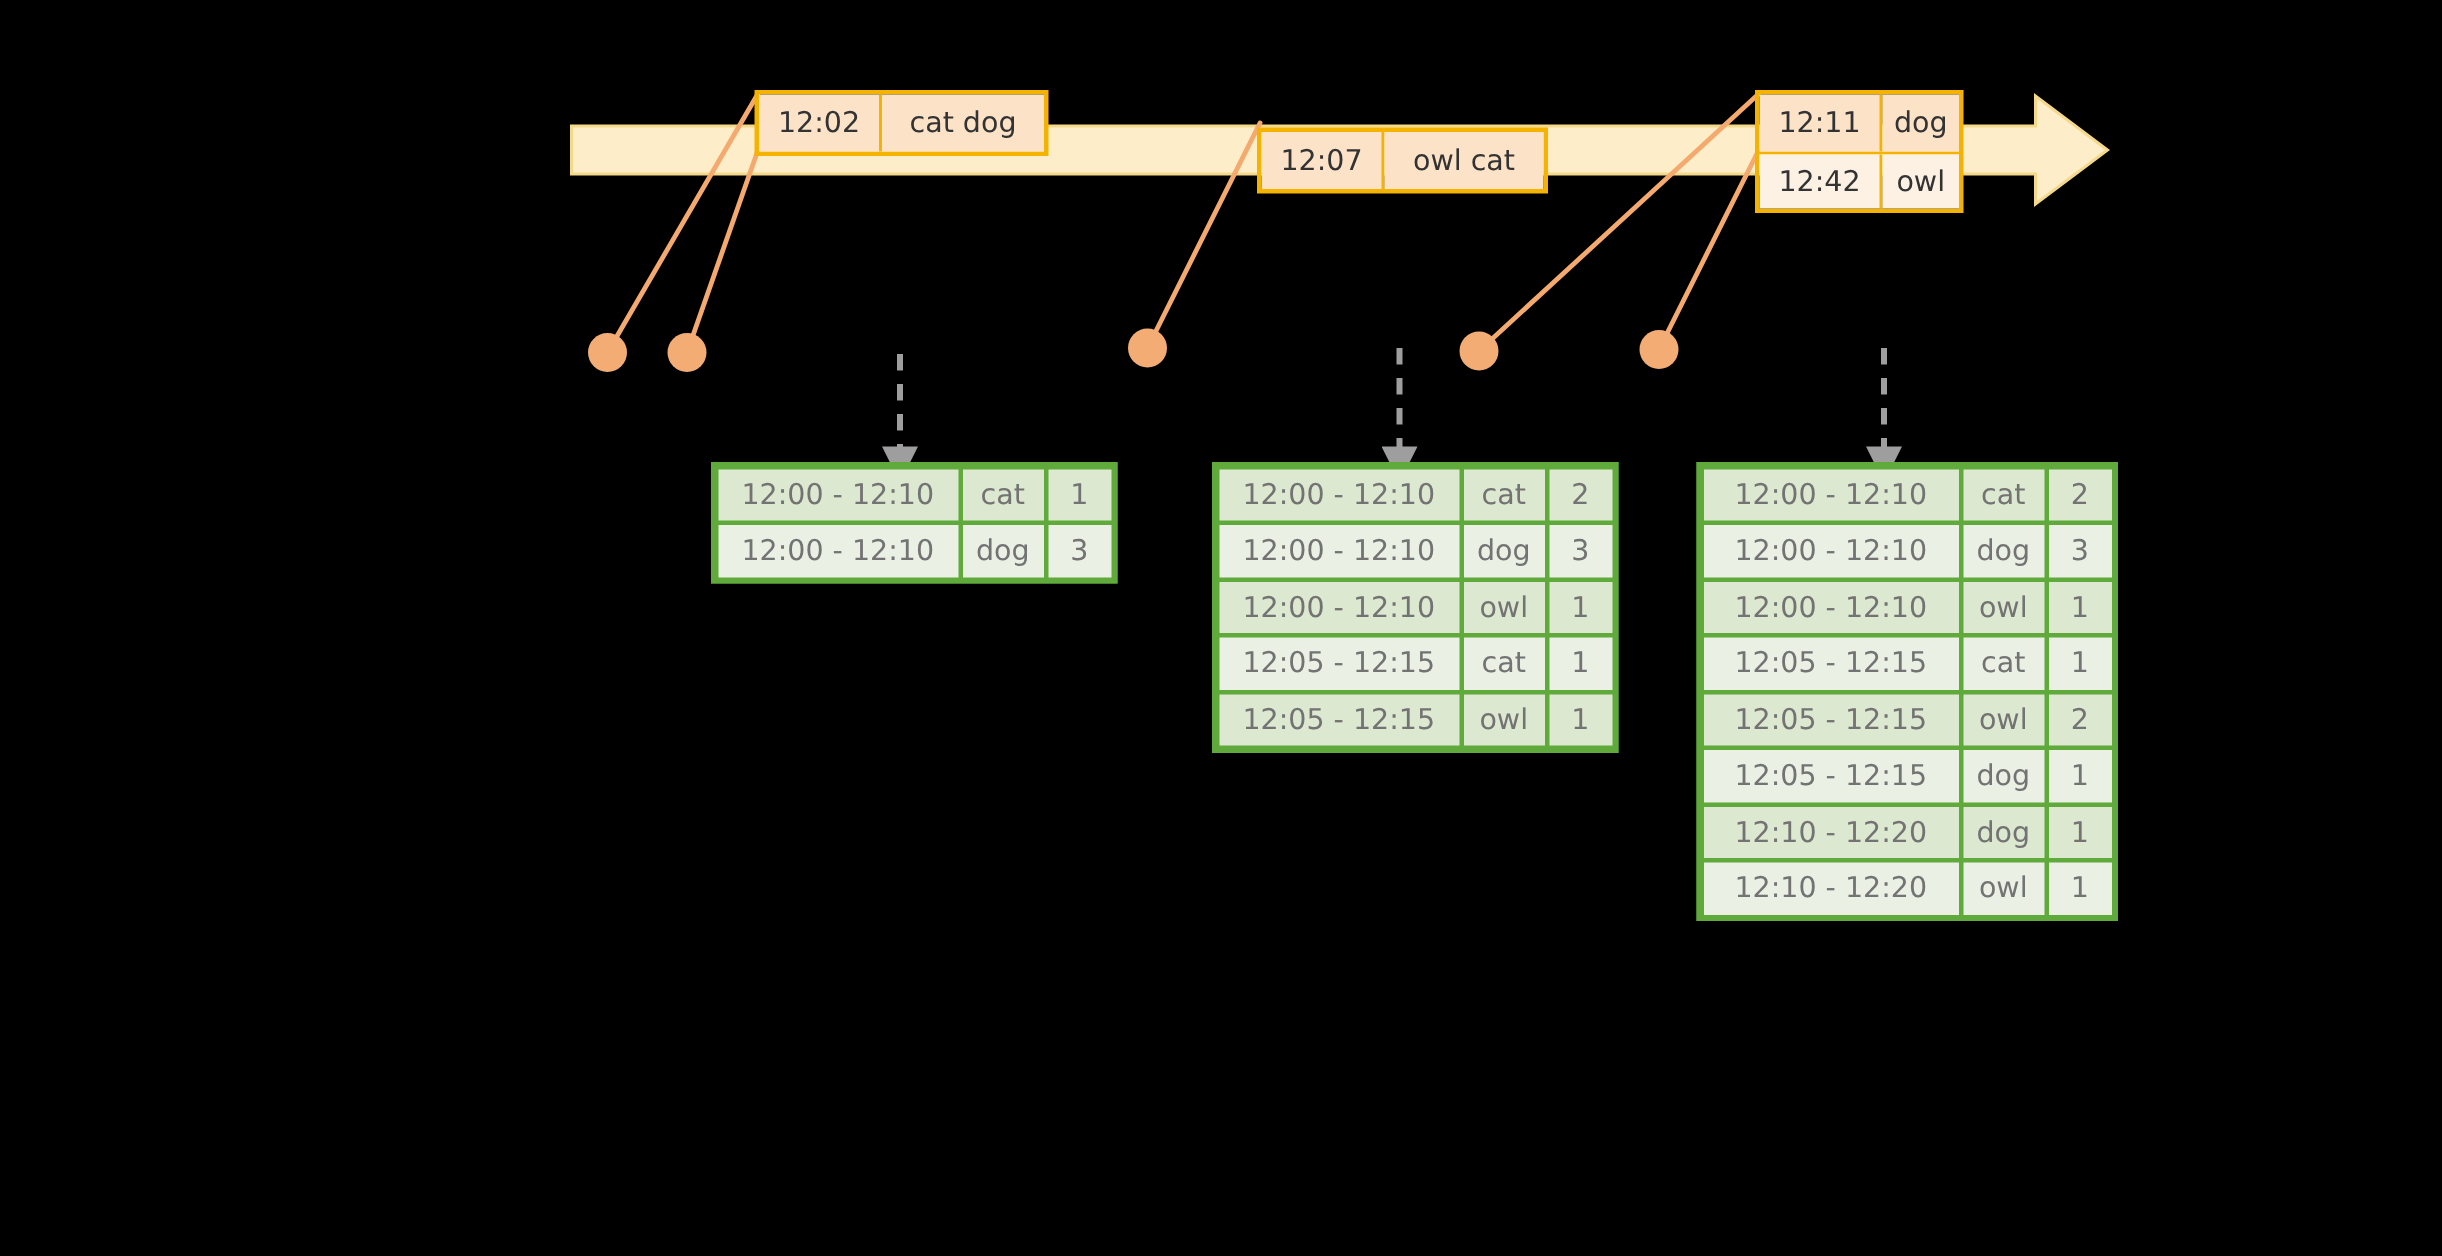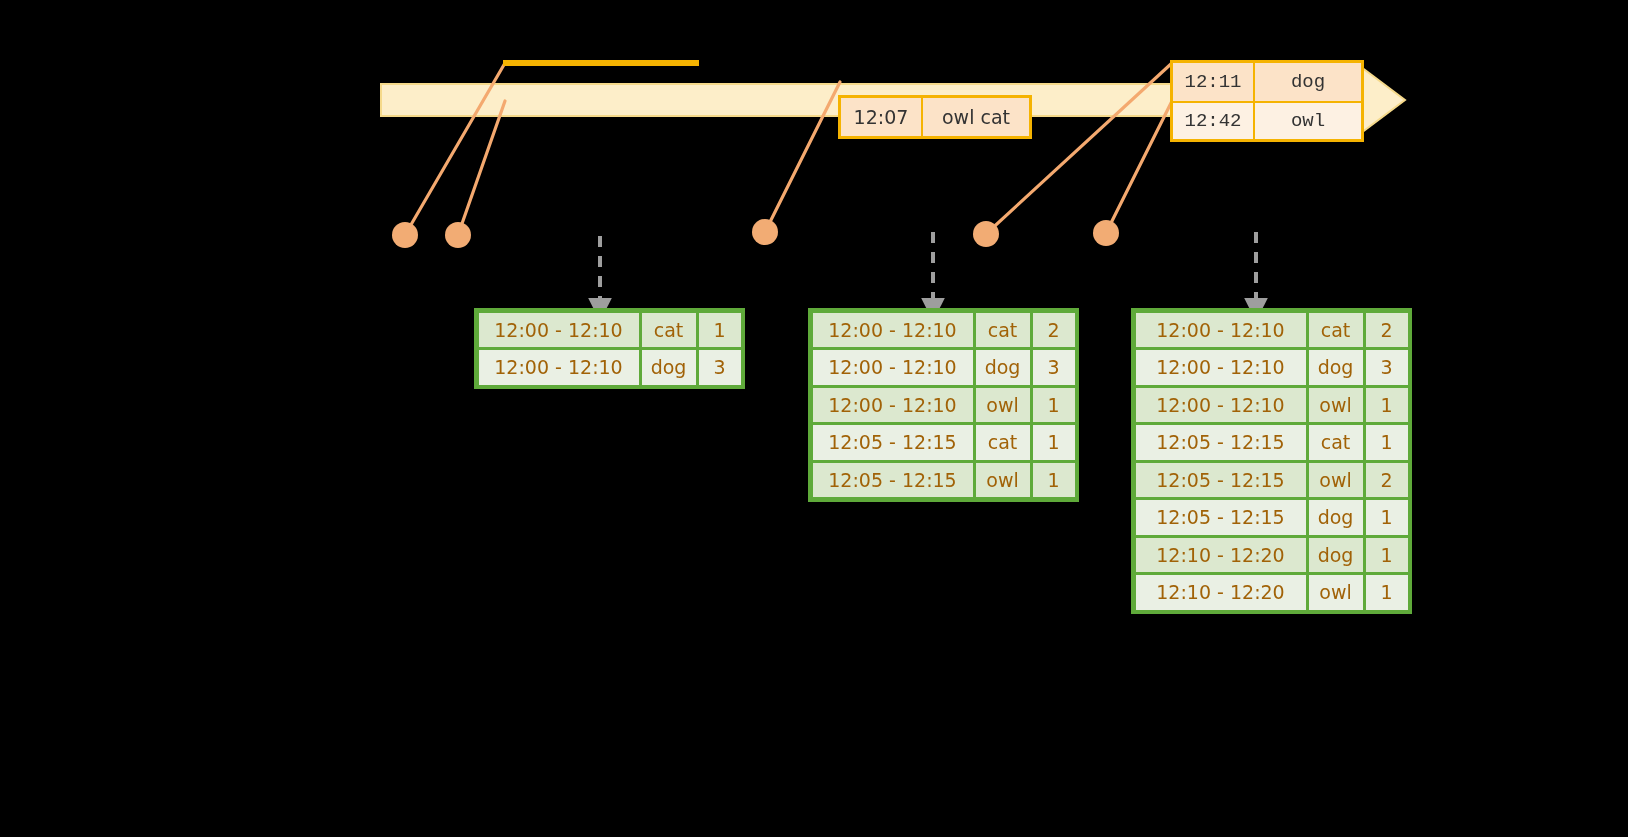--- a/index.html
+++ b/index.html
@@ -20,21 +20,21 @@
             font-size:19px;color:#333;box-sizing:border-box;
             white-space:nowrap;}
   .evt-time{width:82px;border-right:2px solid #f5b301;}
   .evt-val{flex:1;}
 
   
   .rtable{position:absolute;border:3px solid #5faa3a;box-sizing:border-box;
           background:#5faa3a;}
   .rrow{display:flex;height:37.5px;box-sizing:border-box;}
   .rcell{display:flex;align-items:center;justify-content:center;
-         font-size:19px;color:#a16207;box-sizing:border-box;
+         font-size:19px;color:#737373;box-sizing:border-box;
          white-space:nowrap;margin:1.5px;}
   .rrow.even .rcell{background:#dce8cf;}
   .rrow.odd  .rcell{background:#eaf0e4;}
   .c-win{width:160px;}
   .c-key{width:54px;}
   .c-cnt{width:42px;}
   .rtable.wide .c-win{width:170px;}
 </style>
 </head>
 <body>
@@ -71,28 +71,32 @@
 
     <defs>
       <marker id="grayhead" markerWidth="6" markerHeight="6" refX="2.6" refY="3" orient="auto">
         <path d="M0,0 L6,3 L0,6 z" fill="#9e9e9e"></path>
       </marker>
     </defs>
   </svg>
 
   <div id="events">
       <div class="evt-group" style="left: 503px; top: 60px; width: 196px;">
+        <div class="evt-row r0">
+          <div class="evt-cell evt-time cell">12:02</div>
+          <div class="evt-cell evt-val cell">cat dog</div>
+        </div>
       </div>
-      <div class="evt-group" style="left: 838px; top: 95px; width: 194px;">
+      <div class="evt-group" style="left: 838px; top: 85px; width: 194px;">
         <div class="evt-row r0">
           <div class="evt-cell evt-time cell">12:07</div>
           <div class="evt-cell evt-val cell">owl cat</div>
         </div>
       </div>
-      <div class="evt-group" style="left: 1170px; top: 60px; width: 194px; font-family: Liberation Mono, monospace;">
+      <div class="evt-group" style="left: 1170px; top: 60px; width: 139px;">
         <div class="evt-row r0">
           <div class="evt-cell evt-time cell">12:11</div>
           <div class="evt-cell evt-val cell">dog</div>
         </div>
         <div class="evt-row r1">
           <div class="evt-cell evt-time cell">12:42</div>
           <div class="evt-cell evt-val cell">owl</div>
         </div>
       </div>
     </div>

